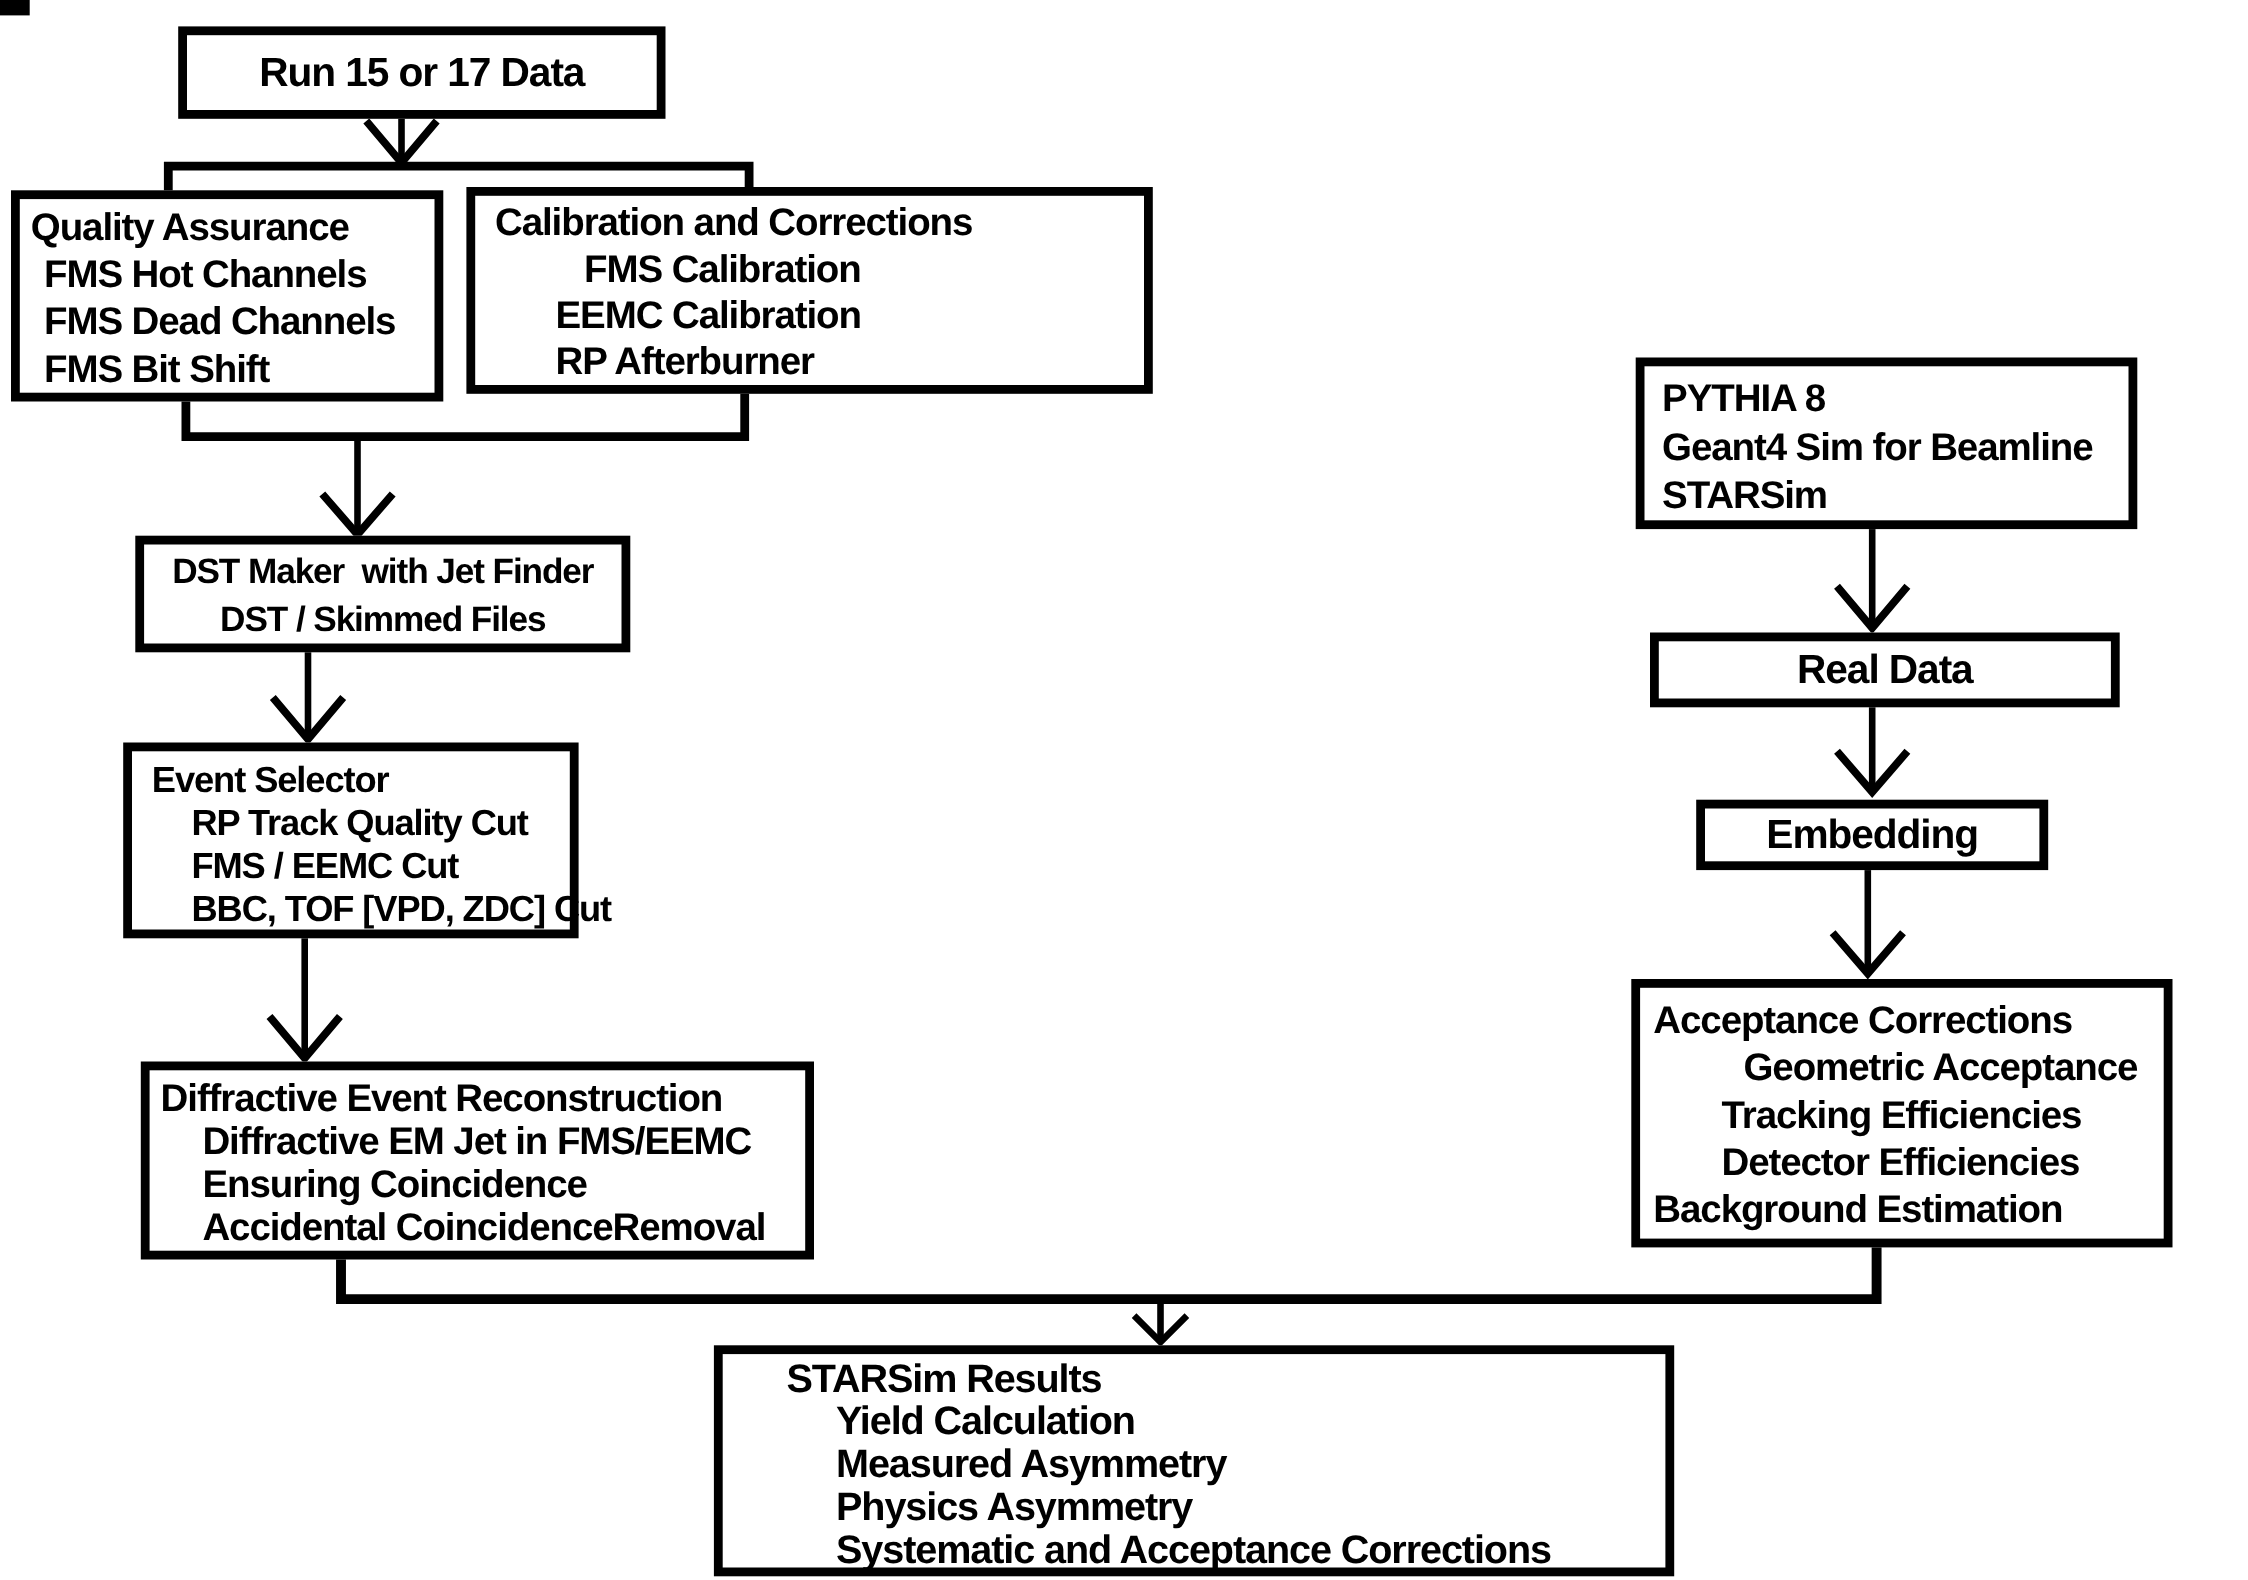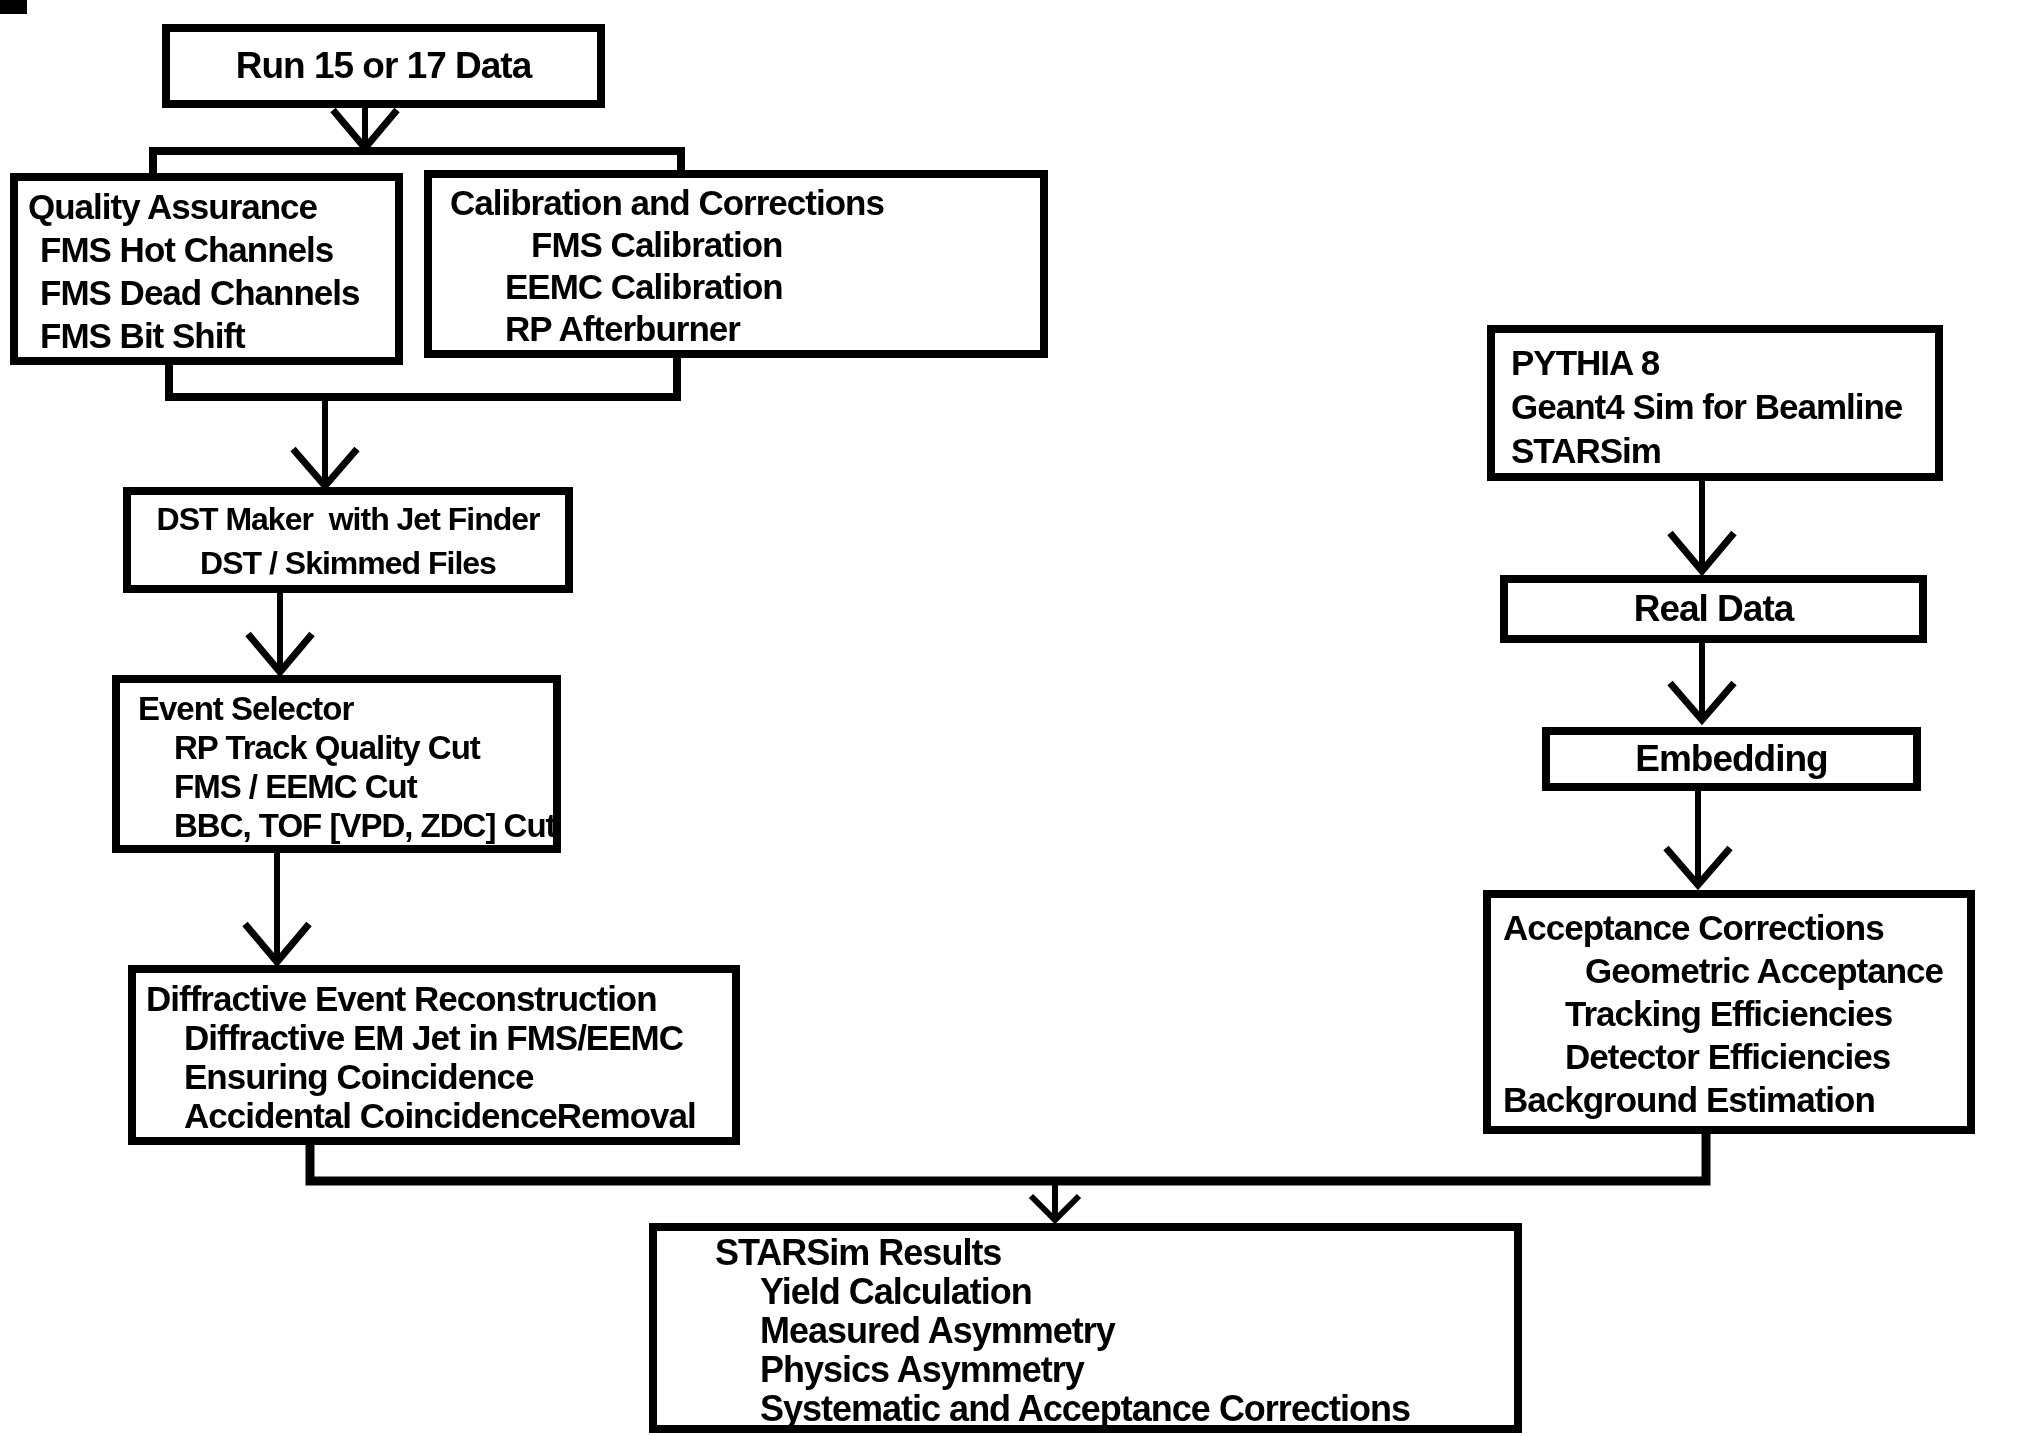--- a/index.html
+++ b/index.html
@@ -84,21 +84,21 @@
     </div>
   </div>
 
   <div class="box lh44 f32" style="left:123px;top:487px;width:450px;height:106px;padding-top:2px;text-align:center;">
     <div class="txt">
       <div class="line">DST Maker  with Jet Finder</div>
       <div class="line">DST / Skimmed Files</div>
     </div>
   </div>
 
-  <div class="box lh39 f33" style="left:112px;top:675px;width:449px;height:178px;padding:6px 0 0 18px;">
+  <div class="box lh39 f33" style="left:112px;top:675px;width:414px;height:178px;padding:6px 0 0 18px;">
     <div class="txt">
       <div class="line">Event Selector</div>
       <div class="line" style="margin-left:36px;">RP Track Quality Cut</div>
       <div class="line" style="margin-left:36px;">FMS / EEMC Cut</div>
       <div class="line" style="margin-left:36px;">BBC, TOF [VPD, ZDC] Cut</div>
     </div>
   </div>
 
   <div class="box lh39" style="left:128px;top:965px;width:612px;height:180px;padding:6px 0 0 10px;">
     <div class="txt">
@@ -114,21 +114,21 @@
       <div class="line">PYTHIA 8</div>
       <div class="line">Geant4 Sim for Beamline</div>
       <div class="line">STARSim</div>
     </div>
   </div>
 
   <div class="box center f37" style="left:1500px;top:575px;width:427px;height:68px;">
     <div class="line">Real Data</div>
   </div>
 
-  <div class="box center f37" style="left:1542px;top:727px;width:379px;height:64px;">
+  <div class="box center f37" style="left:1542px;top:727px;width:320px;height:64px;">
     <div class="line">Embedding</div>
   </div>
 
   <div class="box lh43" style="left:1483px;top:890px;width:492px;height:244px;padding:8px 0 0 12px;">
     <div class="txt">
       <div class="line">Acceptance Corrections</div>
       <div class="line" style="margin-left:82px;">Geometric Acceptance</div>
       <div class="line" style="margin-left:62px;">Tracking Efficiencies</div>
       <div class="line" style="margin-left:62px;">Detector Efficiencies</div>
       <div class="line">Background Estimation</div>

